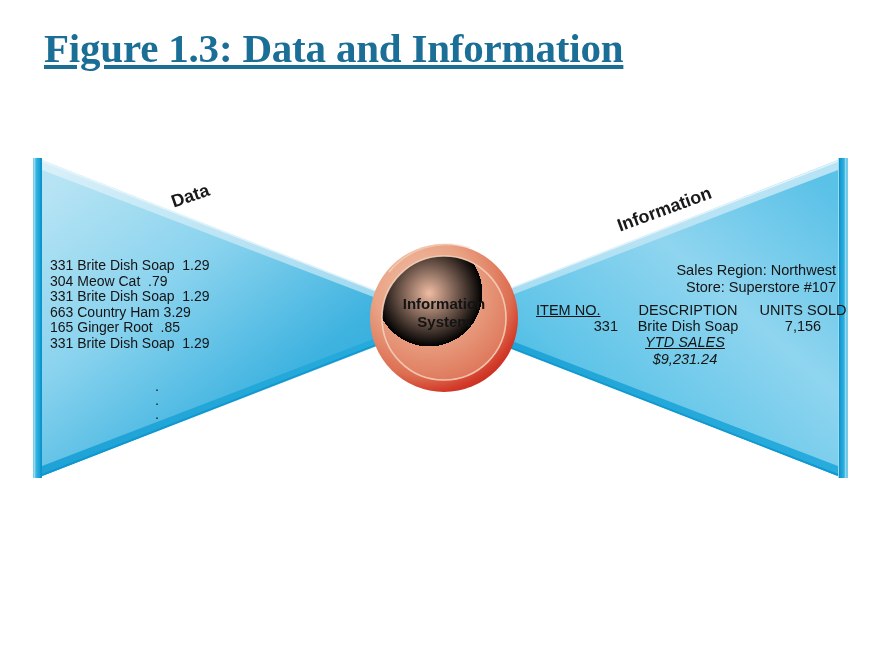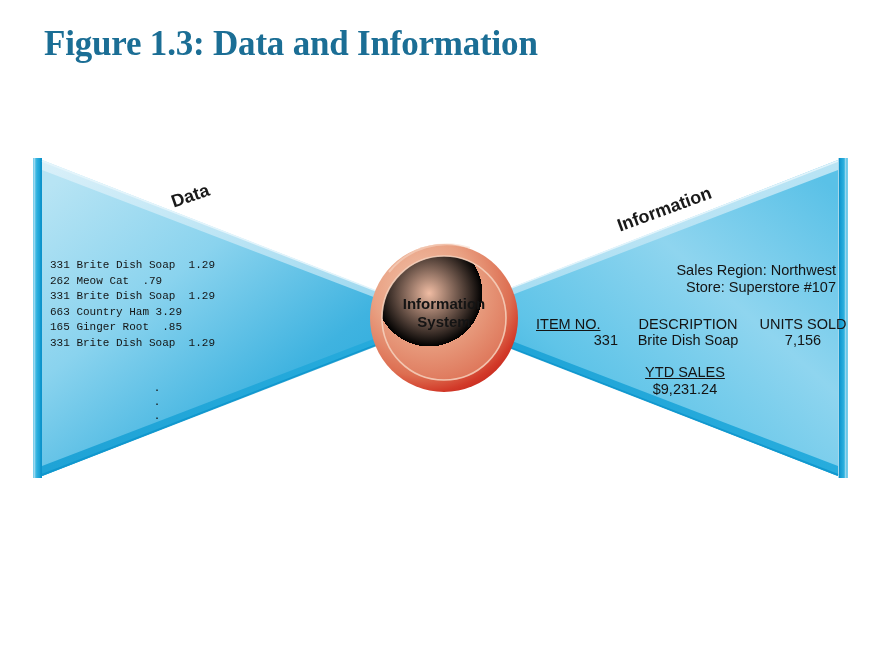--- a/index.html
+++ b/index.html
@@ -15,24 +15,25 @@
     position: relative;
   }
 
   
   #figure-title {
     position: absolute;
     left: 44px;
     top: 24px;
     font-family: "Liberation Serif", serif;
     font-weight: bold;
-    font-size: 35px;
+    font-size: 41px;
     letter-spacing: -0.2px;
     color: #1B6E95;
     white-space: nowrap;
+    text-decoration: underline;
   }
 
   
   #diagram-stage {
     position: absolute;
     left: 0;
     top: 0;
     width: 880px;
     height: 660px;
   }
@@ -64,22 +65,22 @@
     top: 216px;
     transform: rotate(-20deg);
     transform-origin: left center;
   }
 
   
   #data-list {
     position: absolute;
     left: 50px;
     top: 258px;
-    font-family: Liberation Mono, monospace;
-    font-size: 11px;
+    font-family: Liberation Sans, sans-serif;
+    font-size: 14px;
     color: #141414;
     line-height: 15.6px;
     white-space: nowrap;
   }
   #data-list .data-row {
     white-space: pre;
   }
   #data-ellipsis {
     position: absolute;
     left: 102px;
@@ -107,21 +108,21 @@
   }
   #report-header {
     text-align: right;
     line-height: 16.5px;
     padding-right: 12px;
   }
   #report-header div {
     white-space: nowrap;
   }
   #report-table {
-    margin-top: 21px;
+    margin-top: 7px;
     width: 100%;
     border-collapse: collapse;
     font-size: 14.5px;
   }
   #report-table th {
     font-weight: normal;
     text-decoration: underline;
     white-space: nowrap;
     padding: 0;
   }
@@ -143,24 +144,24 @@
   }
   #report-table th.col-item {
     text-align: left;
   }
   #report-table th.col-desc,
   #report-table th.col-units {
     text-align: center;
     text-decoration: none;
   }
   #ytd-block {
-    margin-top: 16px;
     text-align: center;
     padding-right: 14px;
     line-height: 17px;
+    font-style: italic;
   }
   #ytd-label {
     text-decoration: underline;
   }
 
   
   #sphere-label {
     position: absolute;
     left: 373px;
     top: 295px;
@@ -271,21 +272,21 @@
 
   <div class="funnel-label" id="label-information">Information</div>
 
   <div id="sphere-label">
     <span>Information</span>
     <span>System</span>
   </div>
 
   <div id="data-list">
       <div class="data-row">331 Brite Dish Soap  1.29</div>
-      <div class="data-row">262 Meow Cat  .79</div>
+      <div class="data-row">304 Meow Cat  .79</div>
       <div class="data-row">331 Brite Dish Soap  1.29</div>
       <div class="data-row">663 Country Ham 3.29</div>
       <div class="data-row">165 Ginger Root  .85</div>
       <div class="data-row">331 Brite Dish Soap  1.29</div>
     </div>
   <div id="data-ellipsis">
       <span>.</span>
       <span>.</span>
       <span>.</span>
     </div>

